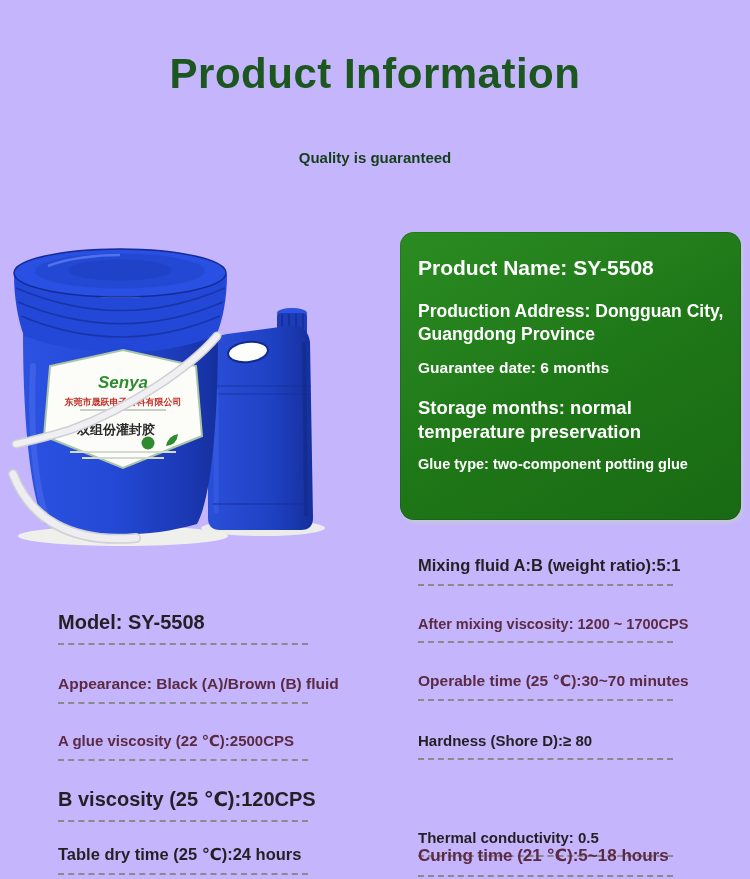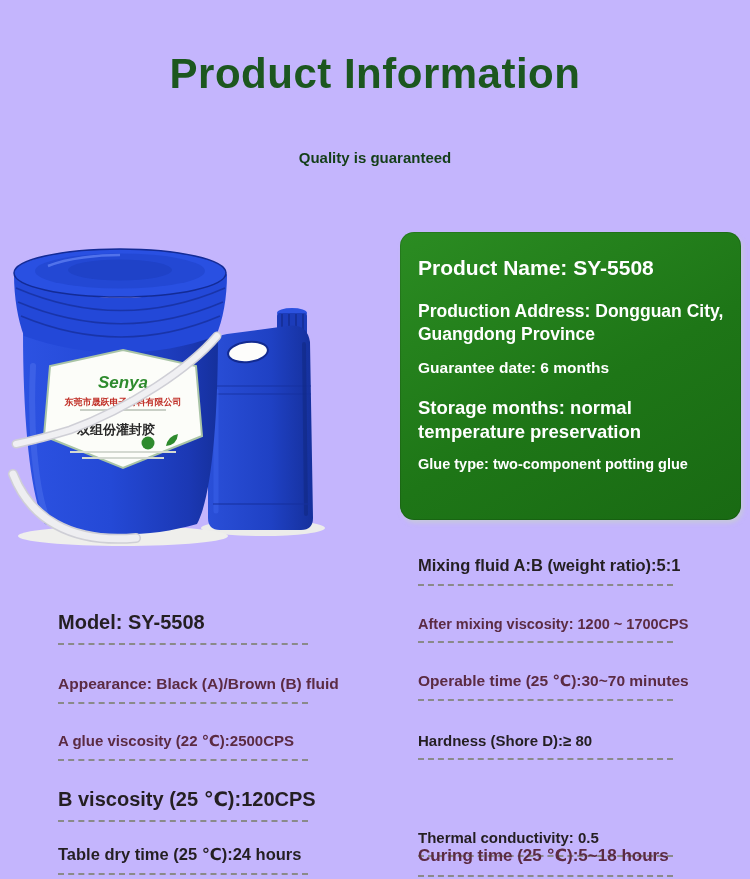--- a/index.html
+++ b/index.html
@@ -151,15 +151,15 @@
   <div class="spec col-l l2 maroon">Appearance: Black (A)/Brown (B) fluid</div>
   <div class="spec col-l l3 maroon">A glue viscosity (22 ℃):2500CPS</div>
   <div class="spec col-l l4 blackish">B viscosity (25 ℃):120CPS</div>
   <div class="spec col-l l5 blackish">Table dry time (25 ℃):24 hours</div>
 
   <div class="spec col-r r1 blackish">Mixing fluid A:B (weight ratio):5:1</div>
   <div class="spec col-r r2 maroon">After mixing viscosity: 1200 ~ 1700CPS</div>
   <div class="spec col-r r3 maroon">Operable time (25 ℃):30~70 minutes</div>
   <div class="spec col-r r4 blackish">Hardness (Shore D):≥ 80</div>
   <div class="spec col-r r5 blackish">Thermal conductivity: 0.5</div>
-  <div class="spec col-r r6 maroon">Curing time (25 ℃):5~18 hours</div>
+  <div class="spec col-r r6 maroon">Curing time (21 ℃):5~18 hours</div>
 
 </div>
 
 </body></html>

